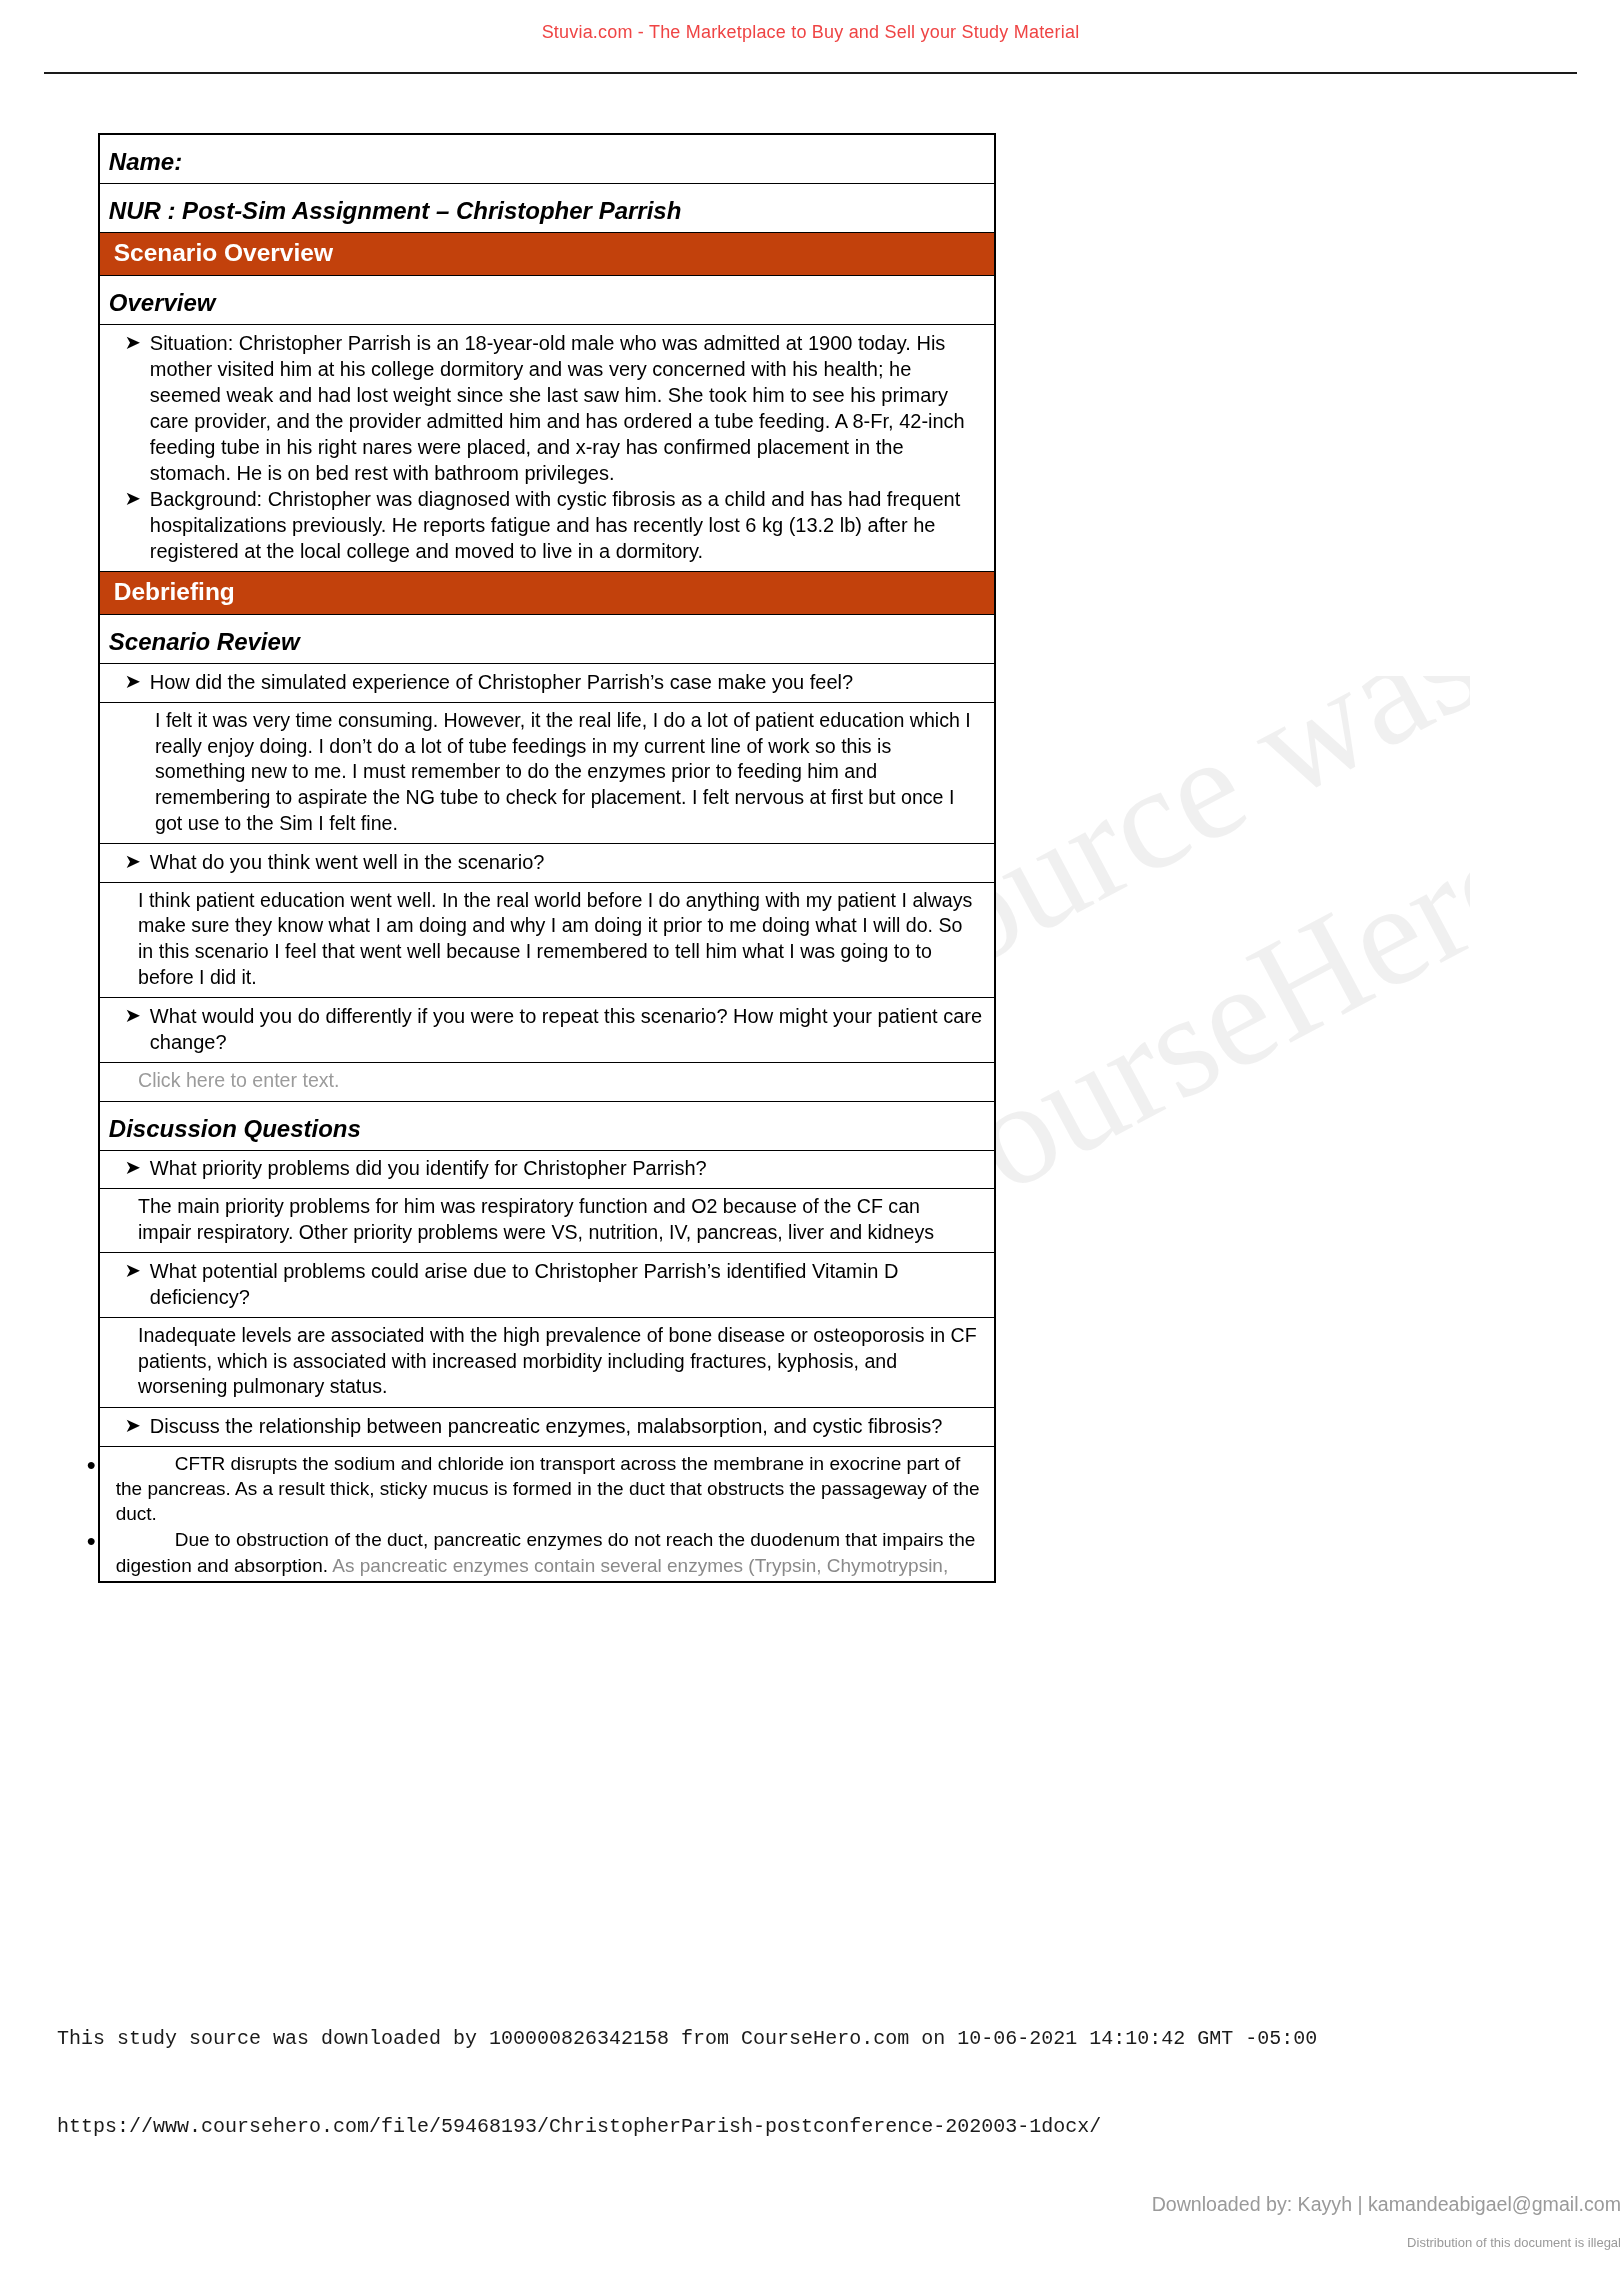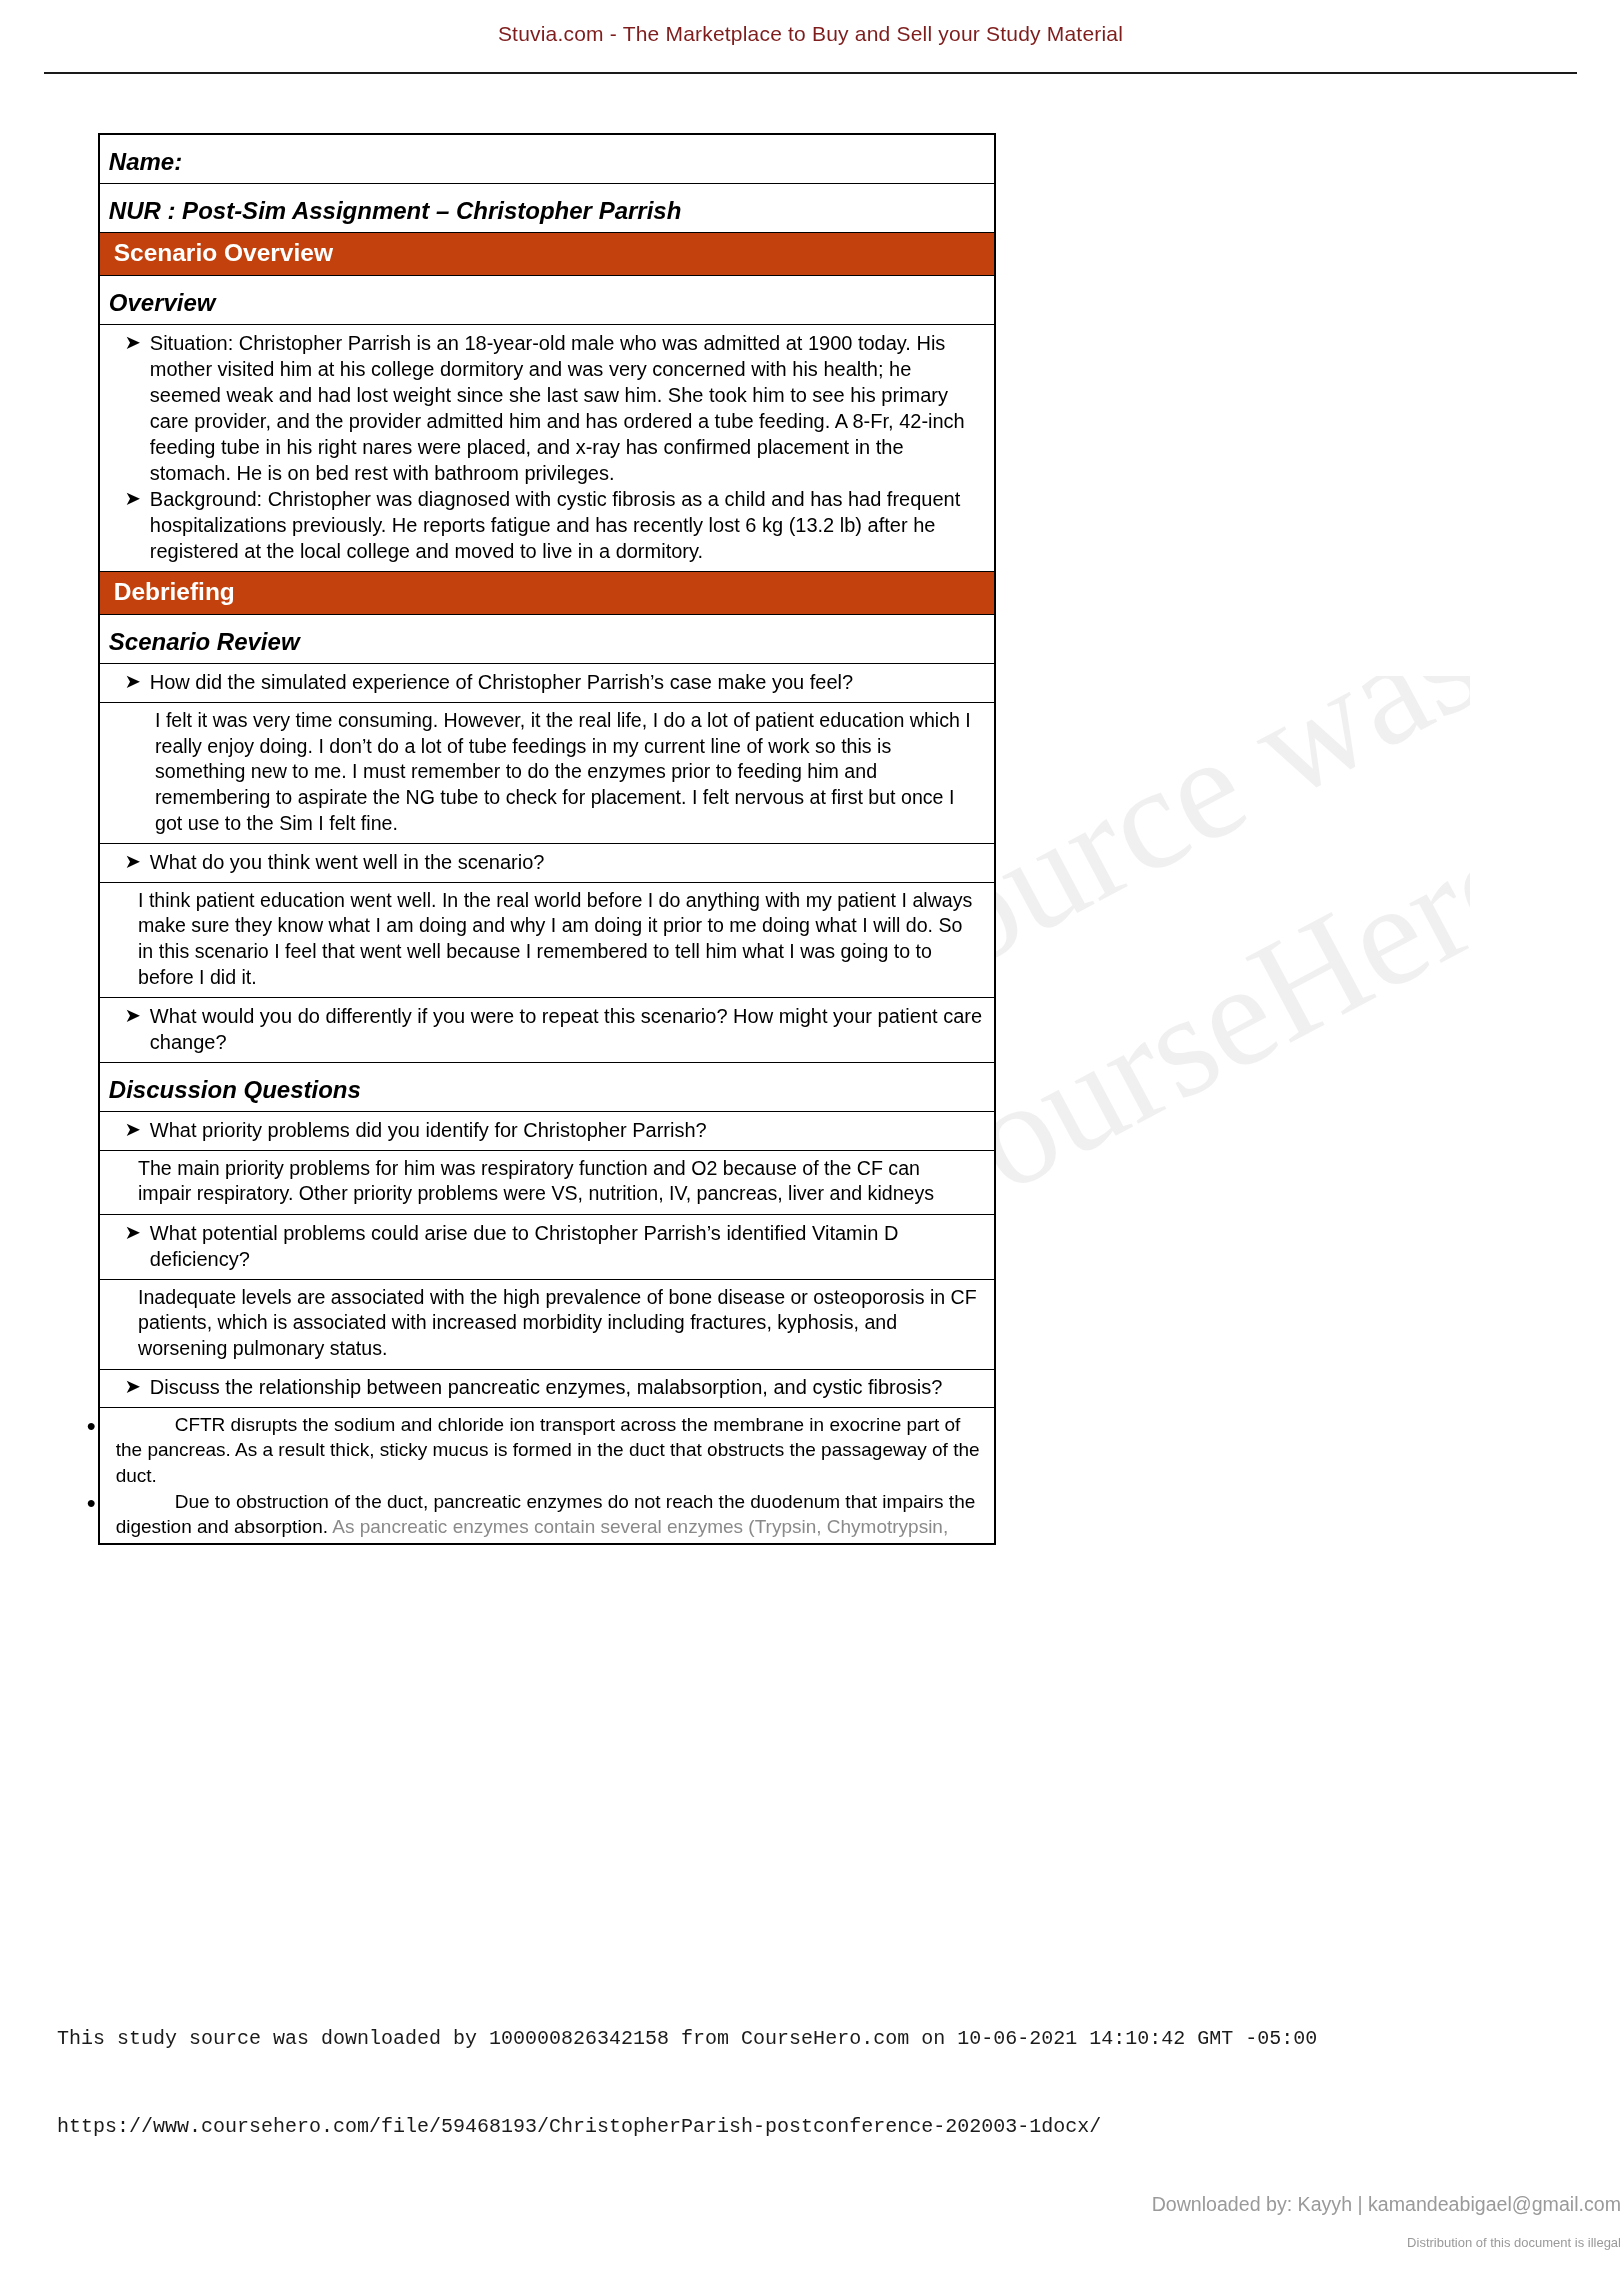--- a/index.html
+++ b/index.html
@@ -24,22 +24,22 @@
     width: 1621px;
     height: 73px;
     box-sizing: border-box;
     display: flex;
     align-items: flex-start;
     justify-content: center;
     padding-top: 21.6px;
   }
   .site-header-text {
     font-family: "Liberation Sans", sans-serif;
-    font-size: 21px;
-    color: #7f1d1d;
+    font-size: 18px;
+    color: #ef4444;
     letter-spacing: 0.2px;
     white-space: nowrap;
   }
   .header-rule {
     position: absolute;
     top: 72px;
     left: 44px;
     width: 1533px;
     height: 2px;
     background: #1a1a1a;
@@ -281,20 +281,23 @@
   </div>
 
   <div class="row q-row">
     <div class="cell">
       <div class="bullet-item">
         <span class="arrow-glyph">➤</span>
         <span class="bullet-text">What would you do differently if you were to repeat this scenario? How might your patient care change?</span>
       </div>
     </div>
   </div>
+  <div class="row answer-row">
+    <div class="cell placeholder-text">Click here to enter text.</div>
+  </div>
 
   <div class="row label-row">
     <div class="cell">Discussion Questions</div>
   </div>
 
   <div class="row q-row">
     <div class="cell">
       <div class="bullet-item">
         <span class="arrow-glyph">➤</span>
         <span class="bullet-text">What priority problems did you identify for Christopher Parrish?</span>

